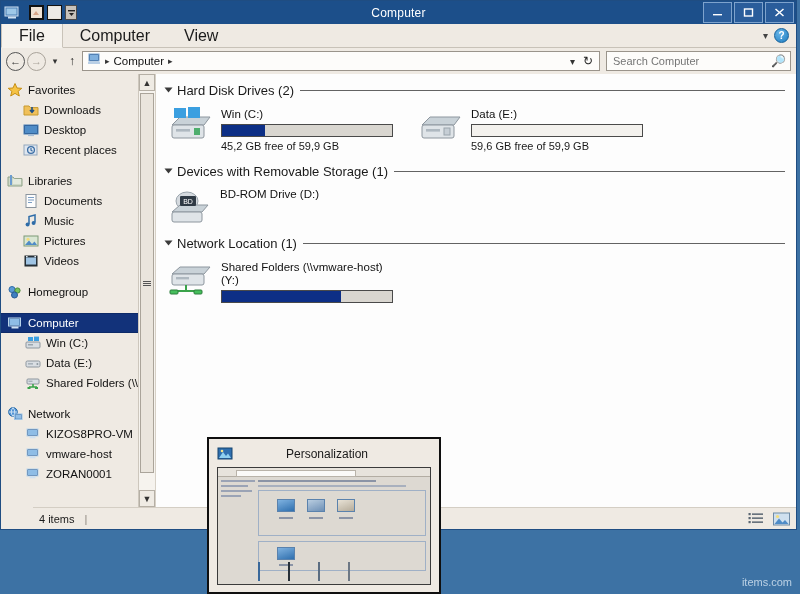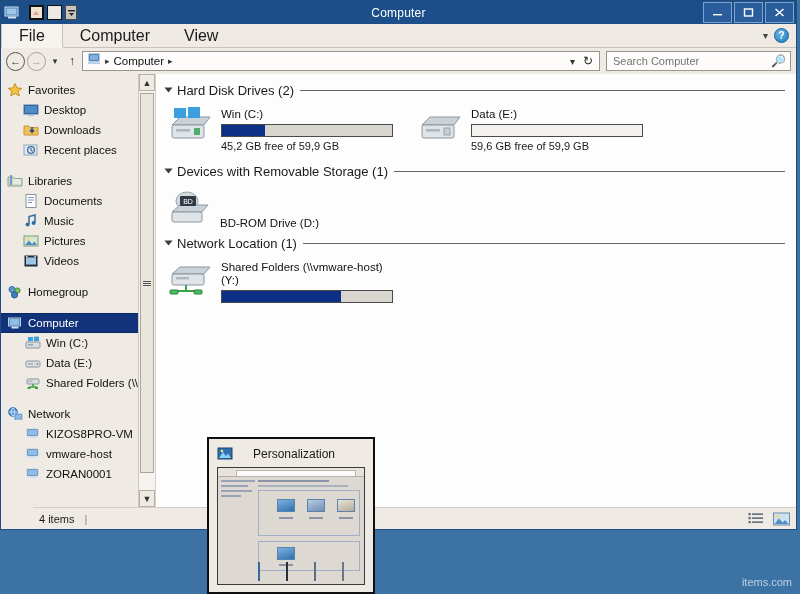--- a/index.html
+++ b/index.html
@@ -198,36 +198,36 @@
   .tile-ico { width: 48px; height: 42px; flex: 0 0 48px; }
   .tile-body { padding-top: 3px; }
   .tile-name { font-size: 11.5px; color: #111; line-height: 13px; white-space: nowrap; }
   .bar {
     width: 172px; height: 13px; background: #d9d6d0;
     border: 1px solid #4a4a4a; margin: 3px 0 3px 0; position: relative;
   }
   .bar-fill { position: absolute; left: 0; top: 0; bottom: 0; background: #0d2f86; }
   .bar-free { width: 172px; height: 13px; background: #f3f1ed; border: 1px solid #4a4a4a; margin: 3px 0; }
   .tile-sub { font-size: 11px; color: #1a1a1a; white-space: nowrap; }
-  .tile-simple { display: flex; align-items: flex-end; gap: 6px; padding: 6px 0 4px 10px; }
+  .tile-simple { display: flex; align-items: flex-start; gap: 6px; padding: 6px 0 4px 10px; }
 
   
   .statusbar {
     height: 22px; background: #efeae3; border-top: 1px solid #d4cec4;
     display: flex; align-items: center; padding: 0 6px;
     font-size: 11px; color: #1a1a1a; flex: 0 0 auto; margin-left: 32px;
   }
   .status-sep { margin-left: 10px; color: #8e8981; }
   .status-views { margin-left: auto; display: flex; align-items: center; gap: 7px; }
   .viewbtn { width: 18px; height: 16px; display: flex; align-items: center; justify-content: center; }
 
   
   #popup {
     position: absolute; left: 207px; top: 437px;
-    width: 168px; height: 157px;
+    width: 234px; height: 157px;
     background: #efeae3; border: 2px solid #0f0f0f;
     overflow: hidden;
   }
   .popup-head {
     display: flex; align-items: center; gap: 8px;
     padding: 5px 0 2px 8px; height: 26px;
   }
   .popup-title {
     font-size: 12px; color: #1a1a1a; flex: 1 1 auto;
     text-align: center; padding-right: 26px;
@@ -366,35 +366,35 @@
         <span class="ico">
           <svg width="16" height="16" viewBox="0 0 16 16">
               <path d="M8 1.5 L10 6 L14.8 6.3 L11.1 9.3 L12.3 14 L8 11.4 L3.7 14 L4.9 9.3 L1.2 6.3 L6 6 Z" fill="#f6c344" stroke="#c68f15"></path>
             </svg>
         </span>
         <span>Favorites</span>
       </div>
       <div class="nav-item child">
         <span class="ico">
           <svg width="16" height="16" viewBox="0 0 16 16">
+              <path d="M1 4 h5 l1.4 1.6 H15 V13 H1 Z" fill="#f0c05a" stroke="#c79a2e"></path>
+              <path d="M9 5 v4 M7 8 l2 2.2 L11 8" stroke="#1d4f86" stroke-width="1.6" fill="none"></path>
+            </svg>
+        </span>
+        <span>Downloads</span>
+      </div>
+      <div class="nav-item child">
+        <span class="ico">
+          <svg width="16" height="16" viewBox="0 0 16 16">
               <rect x="1" y="3" width="14" height="9" fill="#1f4f86" stroke="#4a7fb5"></rect>
               <rect x="2" y="4" width="12" height="7" fill="#4f8cc7"></rect>
               <rect x="5" y="12.5" width="6" height="1.6" fill="#a7bed6"></rect>
             </svg>
         </span>
         <span>Desktop</span>
-      </div>
-      <div class="nav-item child">
-        <span class="ico">
-          <svg width="16" height="16" viewBox="0 0 16 16">
-              <path d="M1 4 h5 l1.4 1.6 H15 V13 H1 Z" fill="#f0c05a" stroke="#c79a2e"></path>
-              <path d="M9 5 v4 M7 8 l2 2.2 L11 8" stroke="#1d4f86" stroke-width="1.6" fill="none"></path>
-            </svg>
-        </span>
-        <span>Downloads</span>
       </div>
       <div class="nav-item child">
         <span class="ico">
           <svg width="16" height="16" viewBox="0 0 16 16">
               <rect x="1" y="3" width="13" height="10" fill="#dfe6ef" stroke="#93a7bd"></rect>
               <circle cx="8" cy="8" r="3.4" fill="none" stroke="#3b6ea5" stroke-width="1.3"></circle>
               <path d="M8 6 v2.2 l1.6 1" stroke="#3b6ea5" stroke-width="1.2" fill="none"></path>
             </svg>
         </span>
         <span>Recent places</span>

